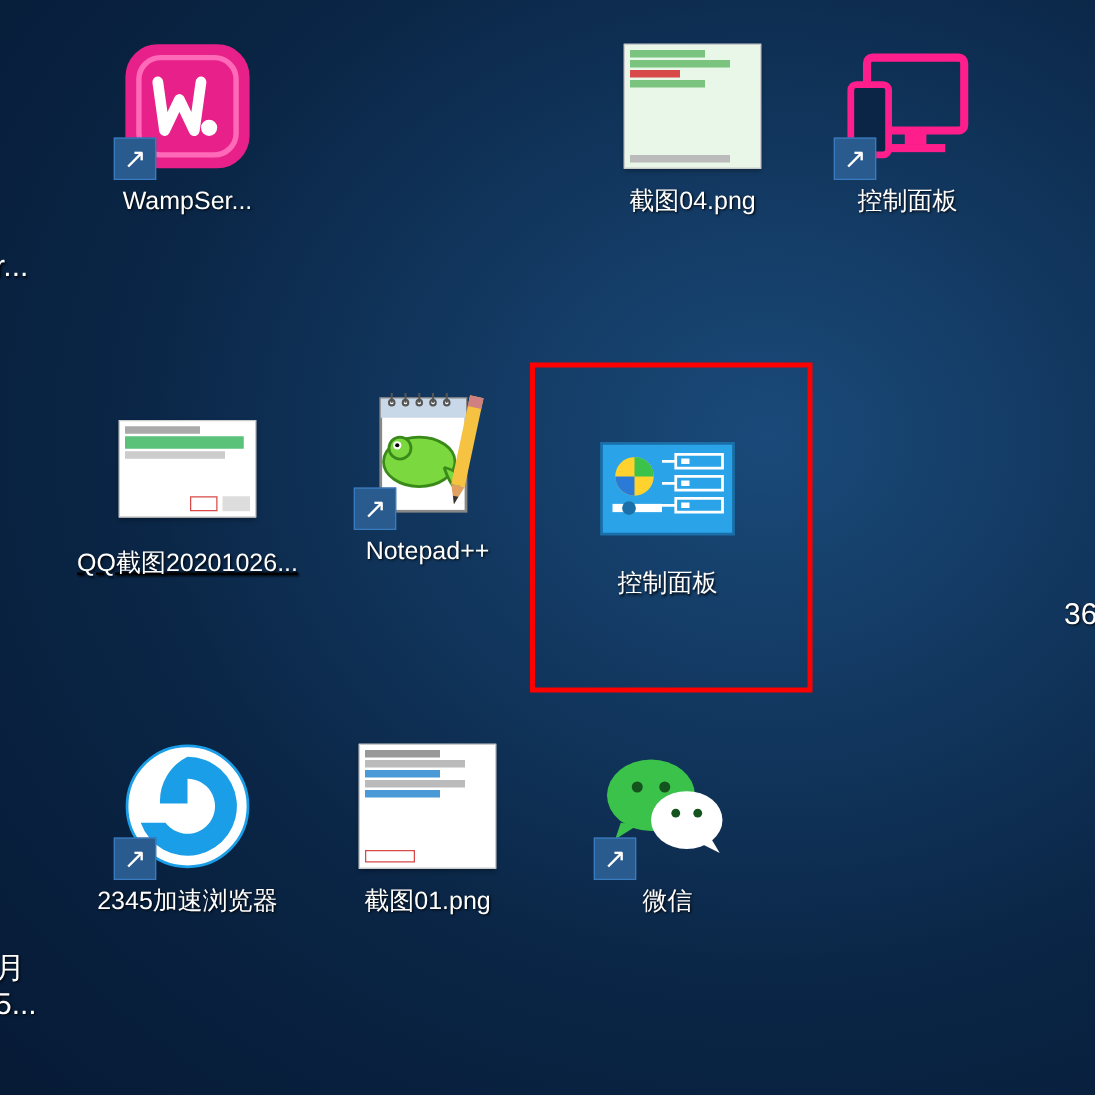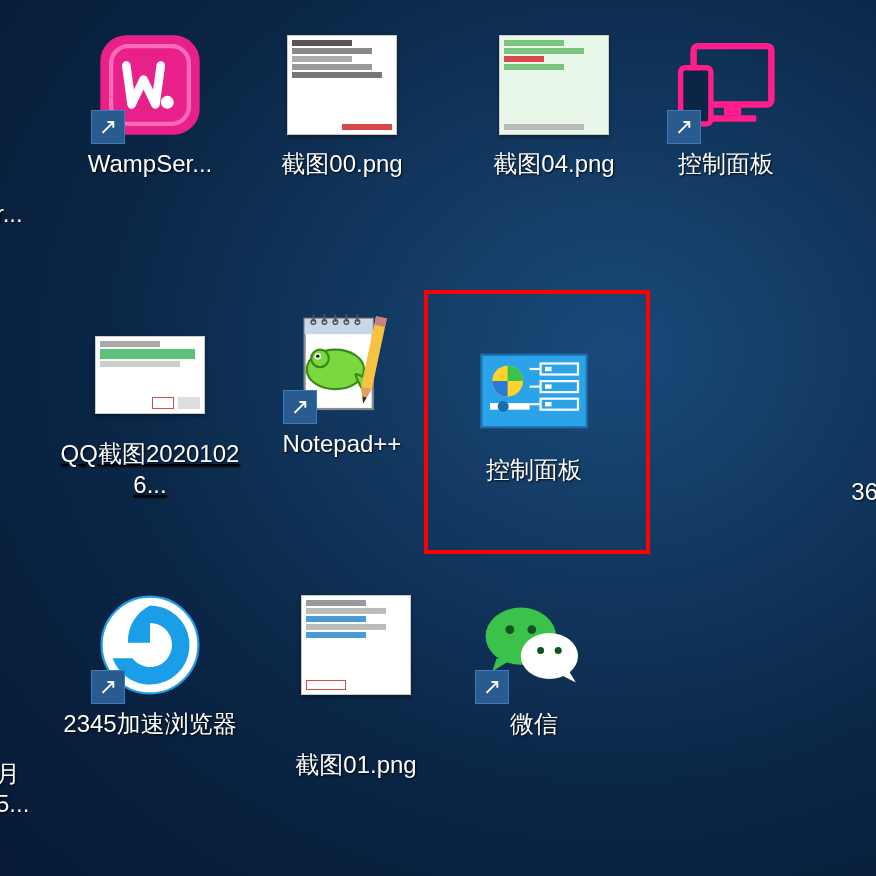--- a/index.html
+++ b/index.html
@@ -13,21 +13,21 @@
     .icon {
       position:absolute; width:180px;
       display:flex; flex-direction:column; align-items:center;
       cursor:pointer;
     }
     .thumb {
       width:110px; height:110px; position:relative;
       display:flex; align-items:center; justify-content:center;
     }
     .label {
-      margin-top:8px; color:#fff; font-size:24px; line-height:1.3;
+      margin-top:8px; color:#fff; font-size:20px; line-height:1.3;
       text-align:center; text-shadow:1px 1px 2px rgba(0,0,0,.9);
       width:180px; word-break:break-all;
     }
     .shortcut-arrow {
       position:absolute; left:-4px; bottom:-4px; width:34px; height:34px;
       background:#2a5b8f; border:1px solid #3a7bbf;
       display:flex; align-items:center; justify-content:center;
       color:#fff; font-size:22px; line-height:1;
     }
     .highlight {
@@ -62,34 +62,20 @@
         <rect x="4" y="4" width="92" height="92" rx="24" fill="#e8218a"></rect>
         <rect x="14" y="14" width="72" height="72" rx="16" fill="none" stroke="#ff6ab8" stroke-width="4"></rect>
         <path d="M28 32 L33 68 L44 45 L55 68 L60 32" fill="none" stroke="#fff" stroke-width="8" stroke-linecap="round" stroke-linejoin="round"></path>
         <circle cx="66" cy="66" r="6" fill="#fff"></circle>
       </svg>
       <div class="shortcut-arrow">↗</div>
     </div>
     <div class="label">WampSer...</div>
   </div>
 
-  <div class="icon" style="left:252px; top:30px;">
-    <div class="thumb">
-      <div class="shot">
-        <div class="bar s" style="background:#555"></div>
-        <div class="bar m" style="background:#888"></div>
-        <div class="bar s" style="background:#aaa"></div>
-        <div class="bar m" style="background:#999"></div>
-        <div class="bar" style="background:#777; width:90%"></div>
-        <div style="flex:1"></div>
-        <div class="bar r"></div>
-      </div>
-    </div>
-    <div class="label">截图00.png</div>
-  </div>
 
   <div class="icon" style="left:464px; top:30px;">
     <div class="thumb">
       <div class="shot green">
         <div class="bar s"></div>
         <div class="bar m"></div>
         <div class="bar" style="width:40%; background:#d84a4a"></div>
         <div class="bar s"></div>
         <div style="flex:1"></div>
         <div class="bar m" style="background:#bbb"></div>
@@ -191,21 +177,21 @@
       <svg viewBox="0 0 100 100" width="114" height="114">
         <circle cx="50" cy="50" r="44" fill="#fff"></circle>
         <circle cx="50" cy="50" r="44" fill="none" stroke="#1a9ee8" stroke-width="2"></circle>
         <path d="M50 14 A36 36 0 1 1 16 62 L34 62 A20 20 0 1 0 50 30 L50 48 L30 48 A36 36 0 0 1 50 14 Z" fill="#1a9ee8"></path>
       </svg>
       <div class="shortcut-arrow">↗</div>
     </div>
     <div class="label">2345加速浏览器</div>
   </div>
 
-  <div class="icon" style="left:266px; top:590px;gap:41px;">
+  <div class="icon" style="left:252px; top:590px;">
     <div class="thumb">
       <div class="shot">
         <div class="bar s" style="background:#999"></div>
         <div class="bar m" style="background:#bbb"></div>
         <div class="bar s" style="background:#4a9ad8"></div>
         <div class="bar m" style="background:#bbb"></div>
         <div class="bar s" style="background:#4a9ad8"></div>
         <div style="flex:1"></div>
         <div class="bar" style="width:40%; border:1px solid #d84a4a; background:transparent; height:10px"></div>
       </div>

